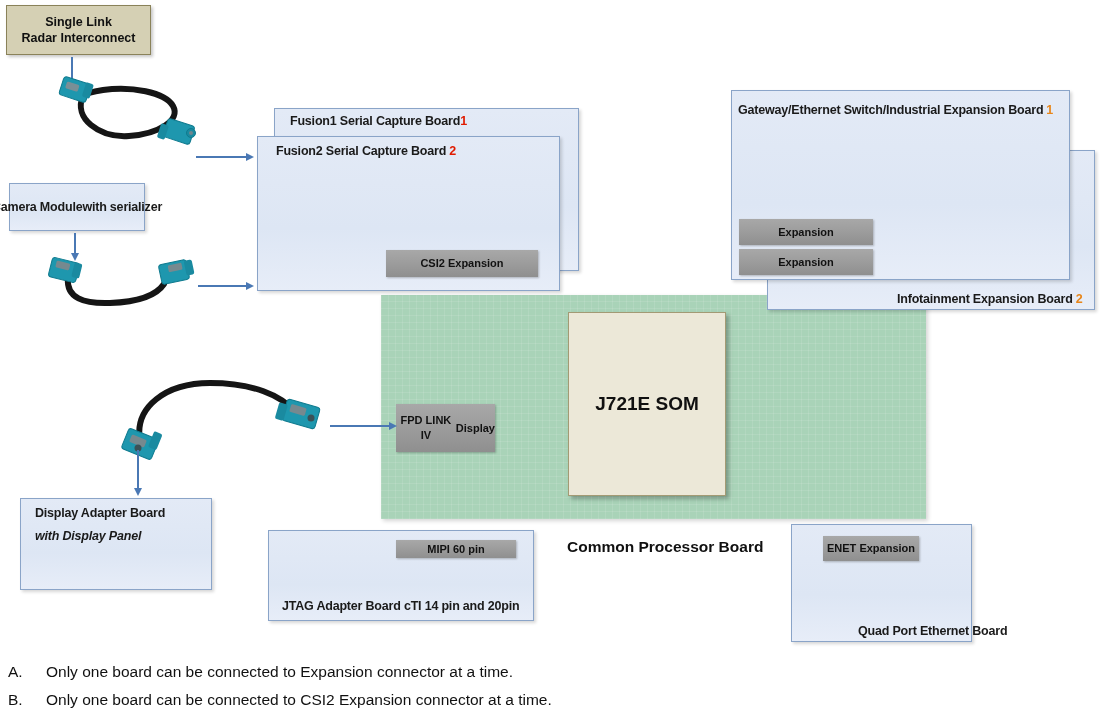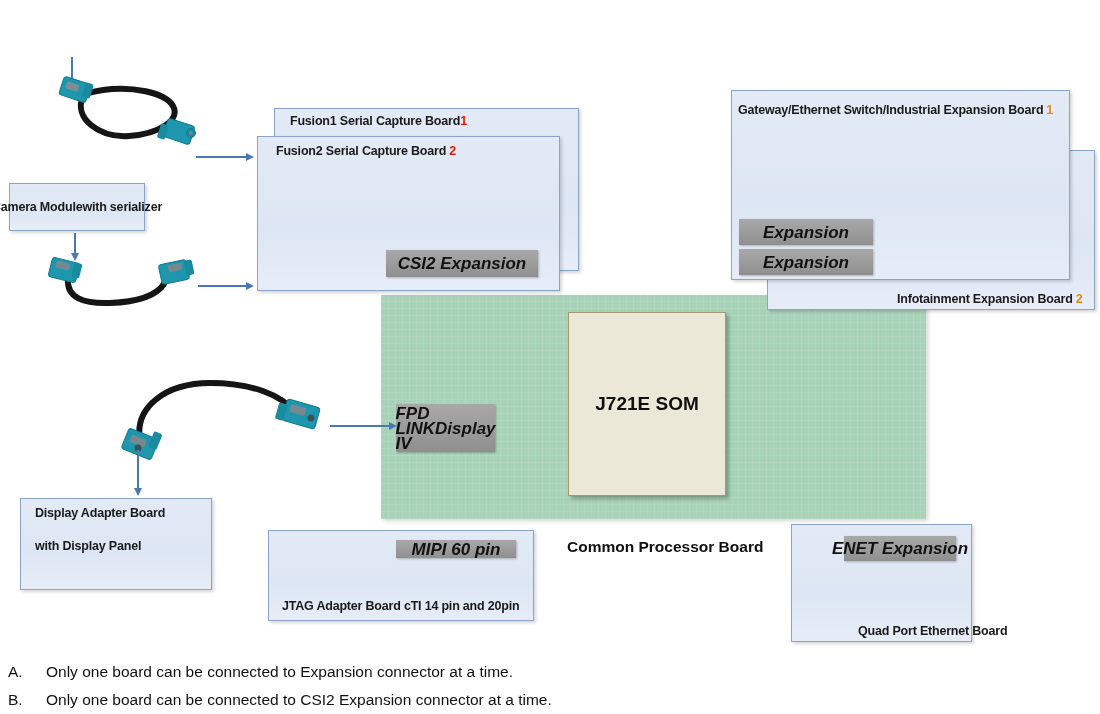--- a/index.html
+++ b/index.html
@@ -97,26 +97,25 @@
   .graybar {
     box-sizing: border-box;
     background: linear-gradient(180deg, #a8a8a8 0%, #9c9c9c 50%, #8f8f8f 100%);
     display: flex;
     align-items: center;
     justify-content: center;
     box-shadow: 1px 1px 2px rgba(0,0,0,0.25);
   }
   .graybar span {
     font-weight: bold;
-    font-size: 17px;
+    font-size: 11px;
     color: #111111;
     line-height: 15px;
-    text-align: left;
-    white-space: nowrap;
-    font-style: italic;
+    text-align: center;
+    white-space: nowrap;
   }
   .graybar.two-line span { white-space: normal; }
 
   
   .arrow-line { background: #4a78b4; position: absolute; }
   .arrow-head { position: absolute; width: 0; height: 0; }
   .arrow-head.right {
     border-top: 4.5px solid transparent;
     border-bottom: 4.5px solid transparent;
     border-left: 8px solid #4a78b4;
@@ -157,20 +156,24 @@
 
   <div class="abs som" style="left:568px; top:312px; width:158px; height:184px;">
     <span>J721E SOM</span>
   </div>
 
   <div class="abs graybar two-line" style="left:396px; top:404px; width:99px; height:48px; flex-direction:row;">
     <span>FPD LINK IV</span>
     <span>Display</span>
   </div>
 
+  <div class="abs tanbox" style="left:6px; top:5px; width:145px; height:50px;">
+    <span>Single Link</span>
+    <span>Radar Interconnect</span>
+  </div>
 
   <div class="abs arrow-line" style="left:71px; top:57px; width:2px; height:24px;"></div>
   <div class="abs arrow-head down" style="left:67.5px; top:79px;"></div>
 
   <svg class="abs" style="left:55px; top:72px;" width="150" height="80" viewBox="0 0 150 80">
 
     <path d="M 28 24 C 18 46, 44 66, 74 64 C 104 62, 126 48, 118 34 C 110 20, 76 14, 48 18 C 36 20, 30 22, 28 24 Z" fill="none" stroke="#151515" stroke-width="6" stroke-linecap="round"></path>
 
     <g>
       <rect x="6" y="8" width="28" height="19" rx="3" transform="rotate(18 20 17)" fill="#1e97ae"></rect>
@@ -254,21 +257,21 @@
     <span>Expansion</span>
   </div>
   <div class="abs graybar" style="left:739px; top:249px; width:134px; height:26px; z-index:6;">
     <span>Expansion</span>
   </div>
 
   <div class="abs board" style="left:20px; top:498px; width:192px; height:92px;">
   </div>
   <div class="abs" style="left:35px; top:506px; width:180px;">
     <div class="board-label" style="position:static;">Display Adapter Board</div>
-    <div class="board-label" style="position:static; margin-top:19px;">with Display Panel</div>
+    <div class="board-label" style="position:static; margin-top:9px;font-style:italic;">with Display Panel</div>
   </div>
 
   <svg class="abs" style="left:118px; top:375px;" width="210" height="85" viewBox="0 0 210 85">
     <path d="M 22 66 C 16 32, 48 8, 92 8 C 134 8, 164 20, 178 38" fill="none" stroke="#151515" stroke-width="6" stroke-linecap="round"></path>
 
     <g>
       <rect x="6" y="58" width="32" height="22" rx="3" transform="rotate(22 22 69)" fill="#1e97ae"></rect>
       <rect x="6" y="58" width="32" height="22" rx="3" transform="rotate(22 22 69)" fill="none" stroke="#0f7a8e" stroke-width="1"></rect>
       <rect x="12" y="62" width="16" height="8" rx="1.5" transform="rotate(22 20 66)" fill="#76898f"></rect>
       <circle cx="20" cy="73" r="3.5" fill="#3a5157"></circle>
@@ -292,21 +295,21 @@
 
   <div class="abs board" style="left:268px; top:530px; width:266px; height:91px; z-index:5;">
   </div>
   <div class="abs graybar" style="left:396px; top:540px; width:120px; height:18px; z-index:6;">
     <span>MIPI 60 pin</span>
   </div>
   <div class="abs board-label" style="left:282px; top:599px; z-index:6;">JTAG Adapter Board  cTI 14 pin and 20pin</div>
 
   <div class="abs board" style="left:791px; top:524px; width:181px; height:118px; z-index:5;">
   </div>
-  <div class="abs graybar" style="left:844px; top:536px; width:112px; height:25px; z-index:6;">
+  <div class="abs graybar" style="left:823px; top:536px; width:96px; height:25px; z-index:6;">
     <span>ENET Expansion</span>
   </div>
   <div class="abs board-label" style="left:818px; top:624px; z-index:6;margin-left:40px;">Quad Port Ethernet Board</div>
 
   <div class="notes">
     <div class="note-row">
       <div class="note-key">A.</div>
       <div class="note-text">Only one board can be connected to Expansion connector at a time.</div>
     </div>
     <div class="note-row">

